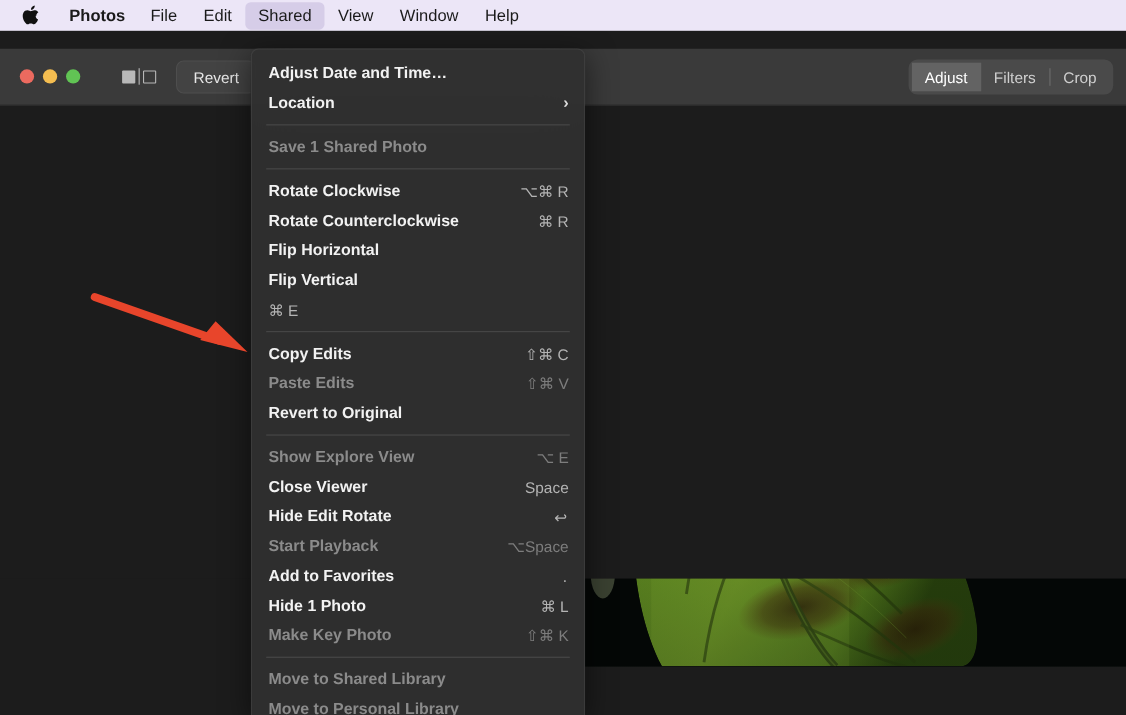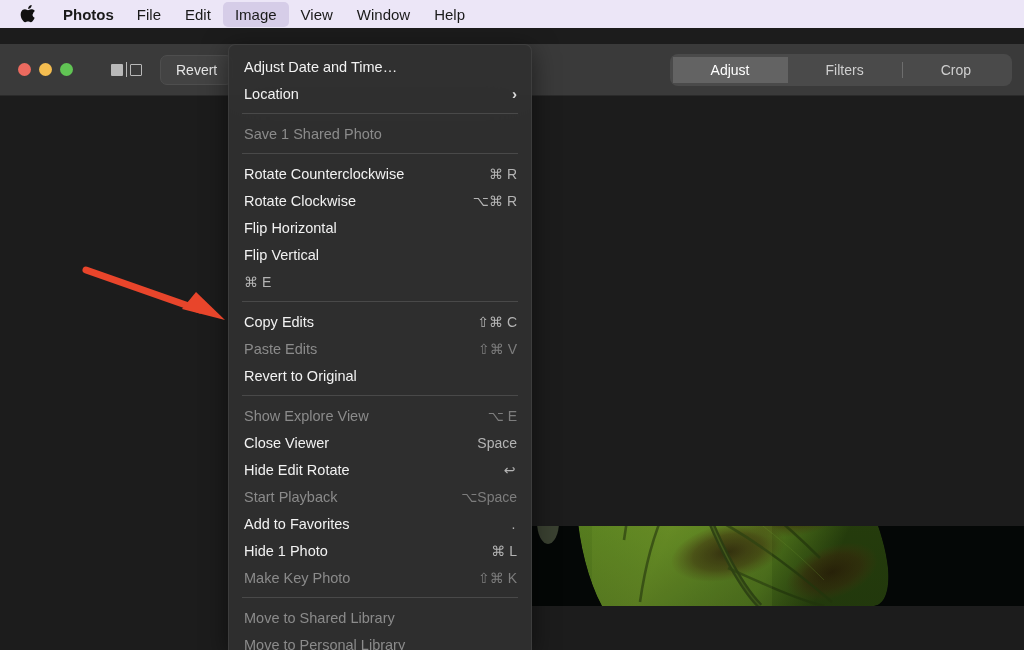--- a/index.html
+++ b/index.html
@@ -79,21 +79,21 @@
   .segmented {
     position: absolute; right: 12px; top: 10px;
     height: 32px;
     background: #4a4a4a;
     border-radius: 8px;
     display: flex; align-items: center;
     padding: 3px;
   }
   .seg {
     font-size: 14px; color: #cfcfcf;
-    padding: 0 38px; height: 26px;
+    padding: 0 12px; height: 26px;
     display: flex; align-items: center; justify-content: center;
     border-radius: 0; white-space: nowrap;
   }
   .seg.selected { background: #636363; color: #fff; }
   .seg-divider { width: 1px; height: 16px; background: #6d6d6d; }
 
   .left-panel {
     position: absolute; left: 0; top: 52px;
     width: 532px; height: 554px;
     background: #1c1c1c;
@@ -125,21 +125,21 @@
   .mi {
     position: relative;
     height: 27px;
     display: flex; align-items: center;
     padding: 0 14px 0 15px;
     color: #f2f2f2;
     font-size: 14.5px;
     white-space: nowrap;
   }
   .mi.disabled { color: #8b8b8b; }
-  .mi-label { flex: 1; }
+  .mi-label { flex: 1; font-weight: bold; }
   .mi-key {
     color: #b4b4b4; font-size: 14px;
     letter-spacing: 1.5px;
     text-align: right;
   }
   .mi.disabled .mi-key { color: #7d7d7d; }
   .mi-key.tight { letter-spacing: 0; }
   .mi-chevron { color: #dcdcdc; font-size: 15px; font-weight: bold; }
   .sep {
     height: 1px;
@@ -303,46 +303,46 @@
 
   <div class="menubar">
     <div class="apple-logo">
       <svg width="17" height="20" viewBox="0 0 17 20" fill="currentColor">
         <path d="M13.9 10.6c0-2.3 1.9-3.4 2-3.5-1.1-1.6-2.8-1.8-3.4-1.8-1.4-.15-2.8.85-3.5.85s-1.8-.83-3-.81C4.5 5.3 3.1 6.1 2.4 7.4c-1.5 2.6-.4 6.5 1.1 8.6.7 1 1.6 2.2 2.7 2.15 1.1-.04 1.5-.7 2.8-.7s1.7.7 2.85.68c1.2-.02 1.9-1.05 2.6-2.07.8-1.18 1.15-2.33 1.17-2.39-.03-.01-2.25-.86-2.27-3.4zM11.7 3.7c.6-.73 1-1.74.9-2.75-.86.03-1.9.57-2.5 1.3-.55.64-1.04 1.67-.91 2.65.96.07 1.93-.49 2.51-1.2z"></path>
       </svg>
     </div>
     <div class="menu-title">Photos</div>
     <div class="menu-item-bar">File</div>
     <div class="menu-item-bar">Edit</div>
-    <div class="menu-item-bar active">Image</div>
+    <div class="menu-item-bar active">Shared</div>
     <div class="menu-item-bar">View</div>
     <div class="menu-item-bar">Window</div>
     <div class="menu-item-bar">Help</div>
   </div>
 
   <div class="dropdown" id="dropdown">
       <div class="mi">
         <span class="mi-label">Adjust Date and Time…</span>
       </div>
       <div class="mi">
         <span class="mi-label">Location</span>
         <span class="mi-chevron">›</span>
       </div>
       <div class="sep"></div>
       <div class="mi disabled">
         <span class="mi-label">Save 1 Shared Photo</span>
       </div>
       <div class="sep"></div>
       <div class="mi">
+        <span class="mi-label">Rotate Clockwise</span>
+        <span class="mi-key tight">⌥⌘ R</span>
+      </div>
+      <div class="mi">
         <span class="mi-label">Rotate Counterclockwise</span>
         <span class="mi-key tight">⌘ R</span>
-      </div>
-      <div class="mi">
-        <span class="mi-label">Rotate Clockwise</span>
-        <span class="mi-key tight">⌥⌘ R</span>
       </div>
       <div class="mi">
         <span class="mi-label">Flip Horizontal</span>
       </div>
       <div class="mi">
         <span class="mi-label">Flip Vertical</span>
       </div>
       <div class="mi">
         <span class="mi-key tight">⌘ E</span>
       </div>

